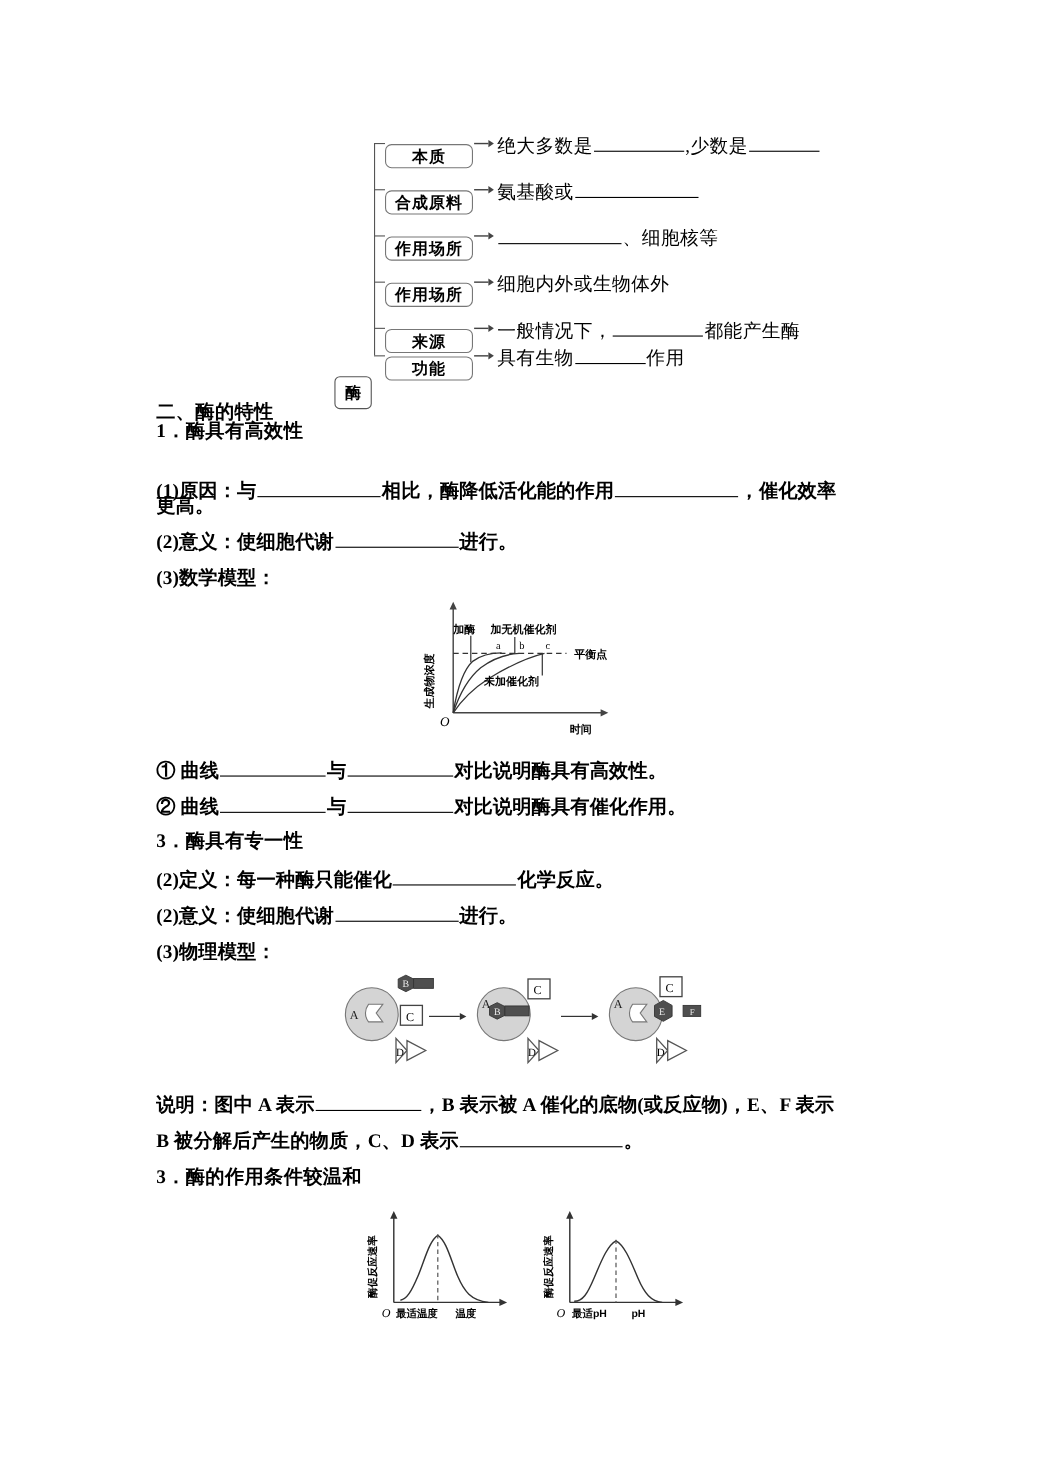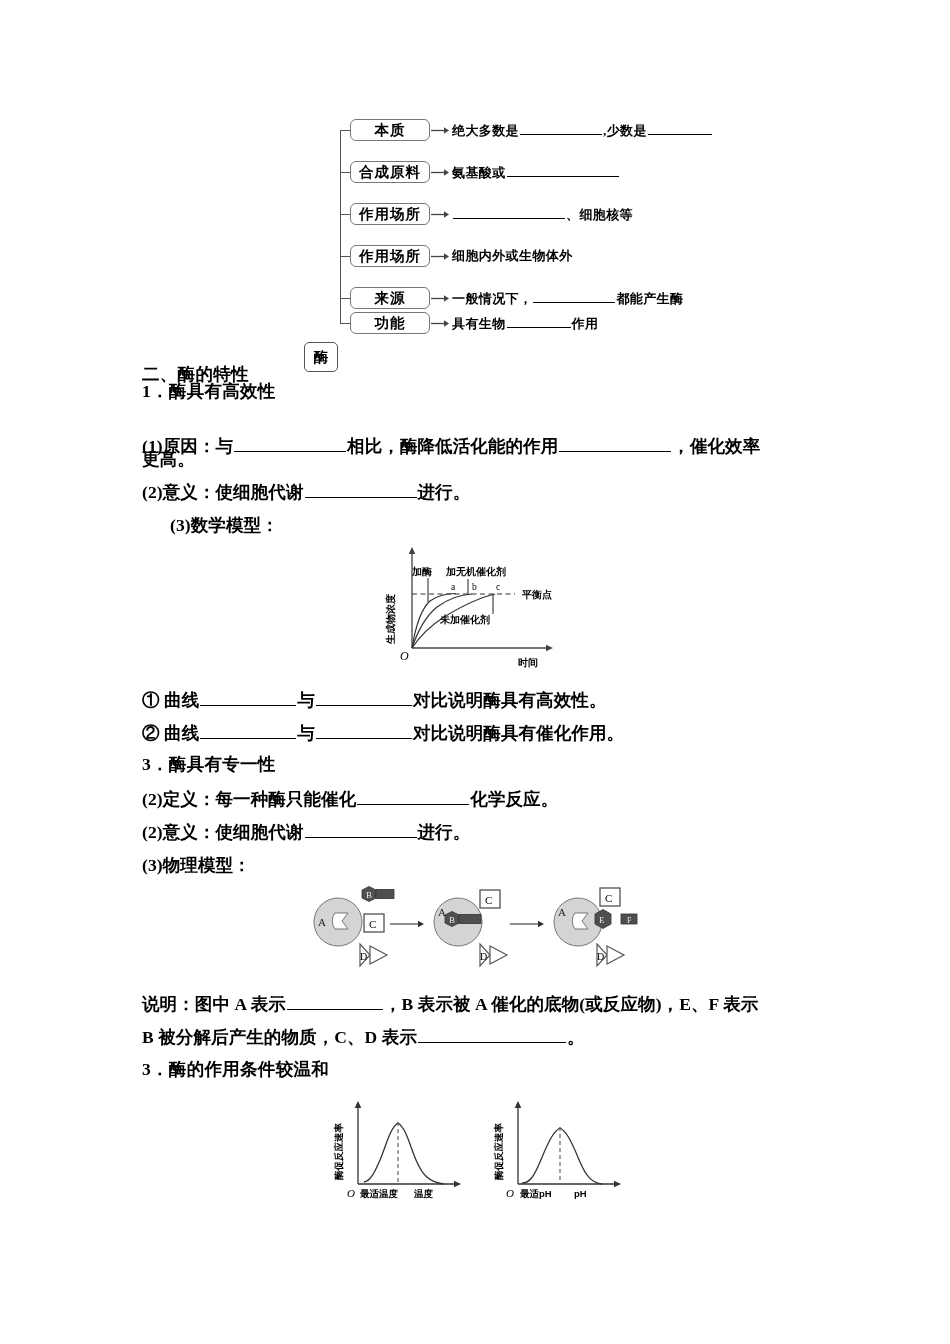--- a/index.html
+++ b/index.html
@@ -101,32 +101,33 @@
     border-radius: 6px;
     display: flex;
     align-items: center;
     justify-content: center;
     font-size: 14.5px;
     font-weight: bold;
     box-sizing: border-box;
     background: #fff;
     white-space: nowrap;
     letter-spacing: 1px;
+    margin-top: 12px;
   }
   .cm-node.wide { width: 80px; }
   .cm-arrow {
     position: absolute;
     height: 9px;
     width: 18px;
   }
   .cm-rowtext {
     position: absolute;
     left: 152px;
-    font-size: 13px;
-    font-weight: bold;
+    font-size: 17px;
+    font-weight: normal;
     white-space: nowrap;
     letter-spacing: 0.4px;
   }
   .cm-rowtext .blank { height: 13px; border-bottom-width: 1.2px; }
 
   
   #math-model-chart {
     position: absolute;
     left: 372px;
     top: 546px;
@@ -247,21 +248,21 @@
 
   <div class="body-text" style="top:430px;">
     <span>(1)原因：与</span><span class="blank b-xl"></span><span>相比，酶降低活化能的作用</span><span class="blank b-xl"></span><span>，催化效率</span>
   </div>
   <div class="body-text" style="top:443px;">更高。</div>
 
   <div class="body-text" style="top:476px;">
     <span>(2)意义：使细胞代谢</span><span class="blank b-xl"></span><span>进行。</span>
   </div>
 
-  <div class="body-text" style="top:509px;margin-left:28px;">(3)数学模型：</div>
+  <div class="body-text" style="top:509px;">(3)数学模型：</div>
 
   <div id="math-model-chart">
     <svg width="215" height="122" viewBox="0 0 215 122">
 
       <line x1="40" y1="6" x2="40" y2="102" stroke="#444" stroke-width="1.3"></line>
       <polygon points="36.7,8 40,1 43.3,8" fill="#444"></polygon>
 
       <line x1="40" y1="102" x2="176" y2="102" stroke="#444" stroke-width="1.3"></line>
       <polygon points="174,98.7 181,102 174,105.3" fill="#444"></polygon>
 

